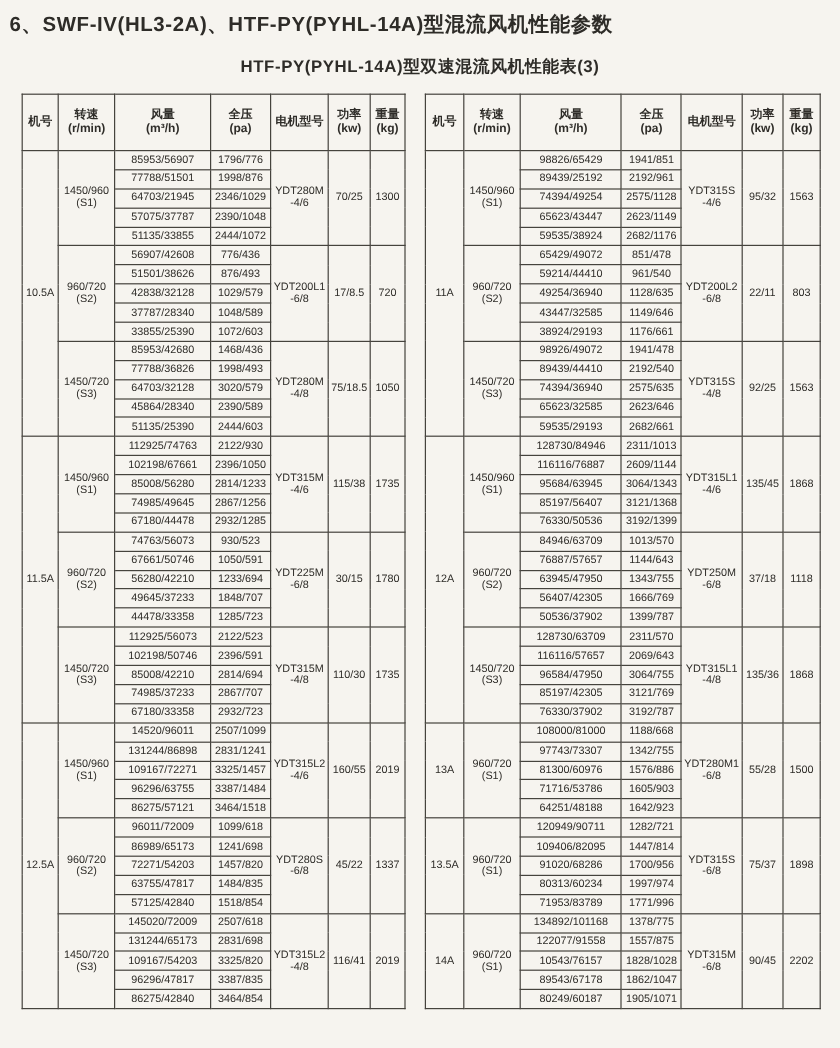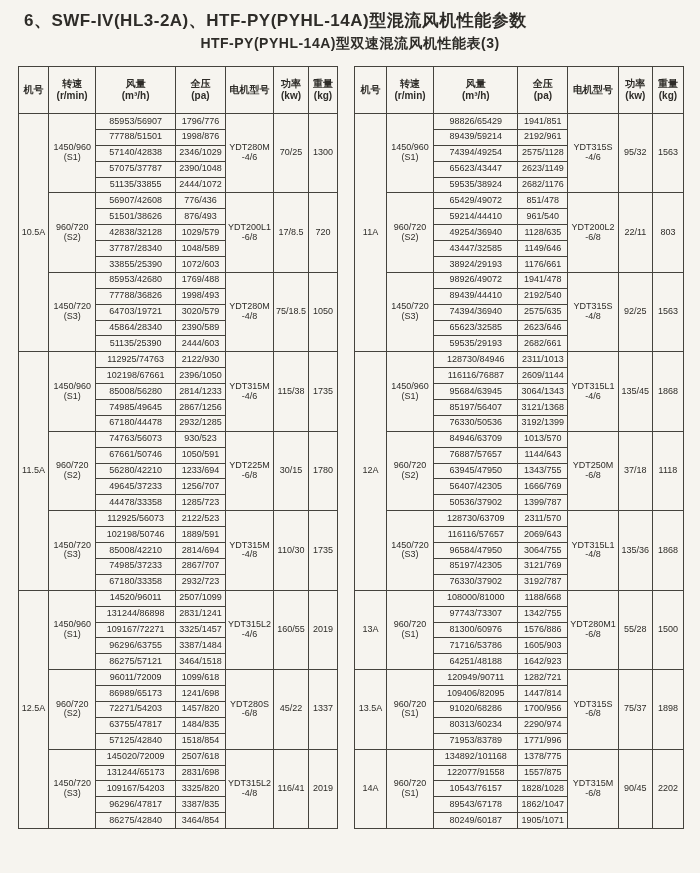--- a/index.html
+++ b/index.html
@@ -5,26 +5,26 @@
   html,body{margin:0;padding:0;}
   body{
     width:700px;height:873px;
     background:#f6f4ef;
     font-family:"Liberation Sans","DejaVu Sans",sans-serif;
     color:#2e2c28;
     overflow:hidden;
   }
   .title{
     font-size:17px;font-weight:bold;
-    padding:9px 0 0 24px;
+    padding:9px 0 0 8px;
     letter-spacing:.5px;
   }
   .subtitle{
     text-align:center;font-weight:bold;
-    font-size:14px;margin-top:3px;letter-spacing:.5px;
+    font-size:14px;margin-top:15px;letter-spacing:.5px;
   }
   .tables{
     display:flex;gap:16px;
     padding:13px 16px 0 18px;
     align-items:flex-start;
   }
   table.spec{border-collapse:collapse;table-layout:fixed;}
   table.spec th,table.spec td{
     border:1.5px solid #45433d;
     text-align:center;vertical-align:middle;
@@ -96,21 +96,21 @@
                 <span class="cell-line">-4/6</span>
               </td>
               <td rowspan="5">70/25</td>
               <td rowspan="5">1300</td>
             </tr>
             <tr>
               <td>77788/51501</td>
               <td>1998/876</td>
             </tr>
             <tr>
-              <td>57140/42838</td>
+              <td>64703/21945</td>
               <td>2346/1029</td>
             </tr>
             <tr>
               <td>57075/37787</td>
               <td>2390/1048</td>
             </tr>
             <tr>
               <td>51135/33855</td>
               <td>2444/1072</td>
             </tr>
@@ -143,34 +143,34 @@
             <tr>
               <td>33855/25390</td>
               <td>1072/603</td>
             </tr>
             <tr>
               <td rowspan="5">
                 <span class="cell-line">1450/720</span>
                 <span class="cell-line">(S3)</span>
               </td>
               <td>85953/42680</td>
-              <td>1769/488</td>
+              <td>1468/436</td>
               <td rowspan="5">
                 <span class="cell-line">YDT280M</span>
                 <span class="cell-line">-4/8</span>
               </td>
               <td rowspan="5">75/18.5</td>
               <td rowspan="5">1050</td>
             </tr>
             <tr>
               <td>77788/36826</td>
               <td>1998/493</td>
             </tr>
             <tr>
-              <td>64703/19721</td>
+              <td>64703/32128</td>
               <td>3020/579</td>
             </tr>
             <tr>
               <td>45864/28340</td>
               <td>2390/589</td>
             </tr>
             <tr>
               <td>51135/25390</td>
               <td>2444/603</td>
             </tr>
@@ -222,21 +222,21 @@
             <tr>
               <td>67661/50746</td>
               <td>1050/591</td>
             </tr>
             <tr>
               <td>56280/42210</td>
               <td>1233/694</td>
             </tr>
             <tr>
               <td>49645/37233</td>
-              <td>1256/707</td>
+              <td>1848/707</td>
             </tr>
             <tr>
               <td>44478/33358</td>
               <td>1285/723</td>
             </tr>
             <tr>
               <td rowspan="5">
                 <span class="cell-line">1450/720</span>
                 <span class="cell-line">(S3)</span>
               </td>
@@ -244,21 +244,21 @@
               <td>2122/523</td>
               <td rowspan="5">
                 <span class="cell-line">YDT315M</span>
                 <span class="cell-line">-4/8</span>
               </td>
               <td rowspan="5">110/30</td>
               <td rowspan="5">1735</td>
             </tr>
             <tr>
               <td>102198/50746</td>
-              <td>1889/591</td>
+              <td>2396/591</td>
             </tr>
             <tr>
               <td>85008/42210</td>
               <td>2814/694</td>
             </tr>
             <tr>
               <td>74985/37233</td>
               <td>2867/707</td>
             </tr>
             <tr>
@@ -410,21 +410,21 @@
               <td>98826/65429</td>
               <td>1941/851</td>
               <td rowspan="5">
                 <span class="cell-line">YDT315S</span>
                 <span class="cell-line">-4/6</span>
               </td>
               <td rowspan="5">95/32</td>
               <td rowspan="5">1563</td>
             </tr>
             <tr>
-              <td>89439/59214</td>
+              <td>89439/25192</td>
               <td>2192/961</td>
             </tr>
             <tr>
               <td>74394/49254</td>
               <td>2575/1128</td>
             </tr>
             <tr>
               <td>65623/43447</td>
               <td>2623/1149</td>
             </tr>
@@ -632,21 +632,21 @@
             <tr>
               <td>109406/82095</td>
               <td>1447/814</td>
             </tr>
             <tr>
               <td>91020/68286</td>
               <td>1700/956</td>
             </tr>
             <tr>
               <td>80313/60234</td>
-              <td>2290/974</td>
+              <td>1997/974</td>
             </tr>
             <tr>
               <td>71953/83789</td>
               <td>1771/996</td>
             </tr>
             <tr>
               <td rowspan="5">14A</td>
               <td rowspan="5">
                 <span class="cell-line">960/720</span>
                 <span class="cell-line">(S1)</span>

